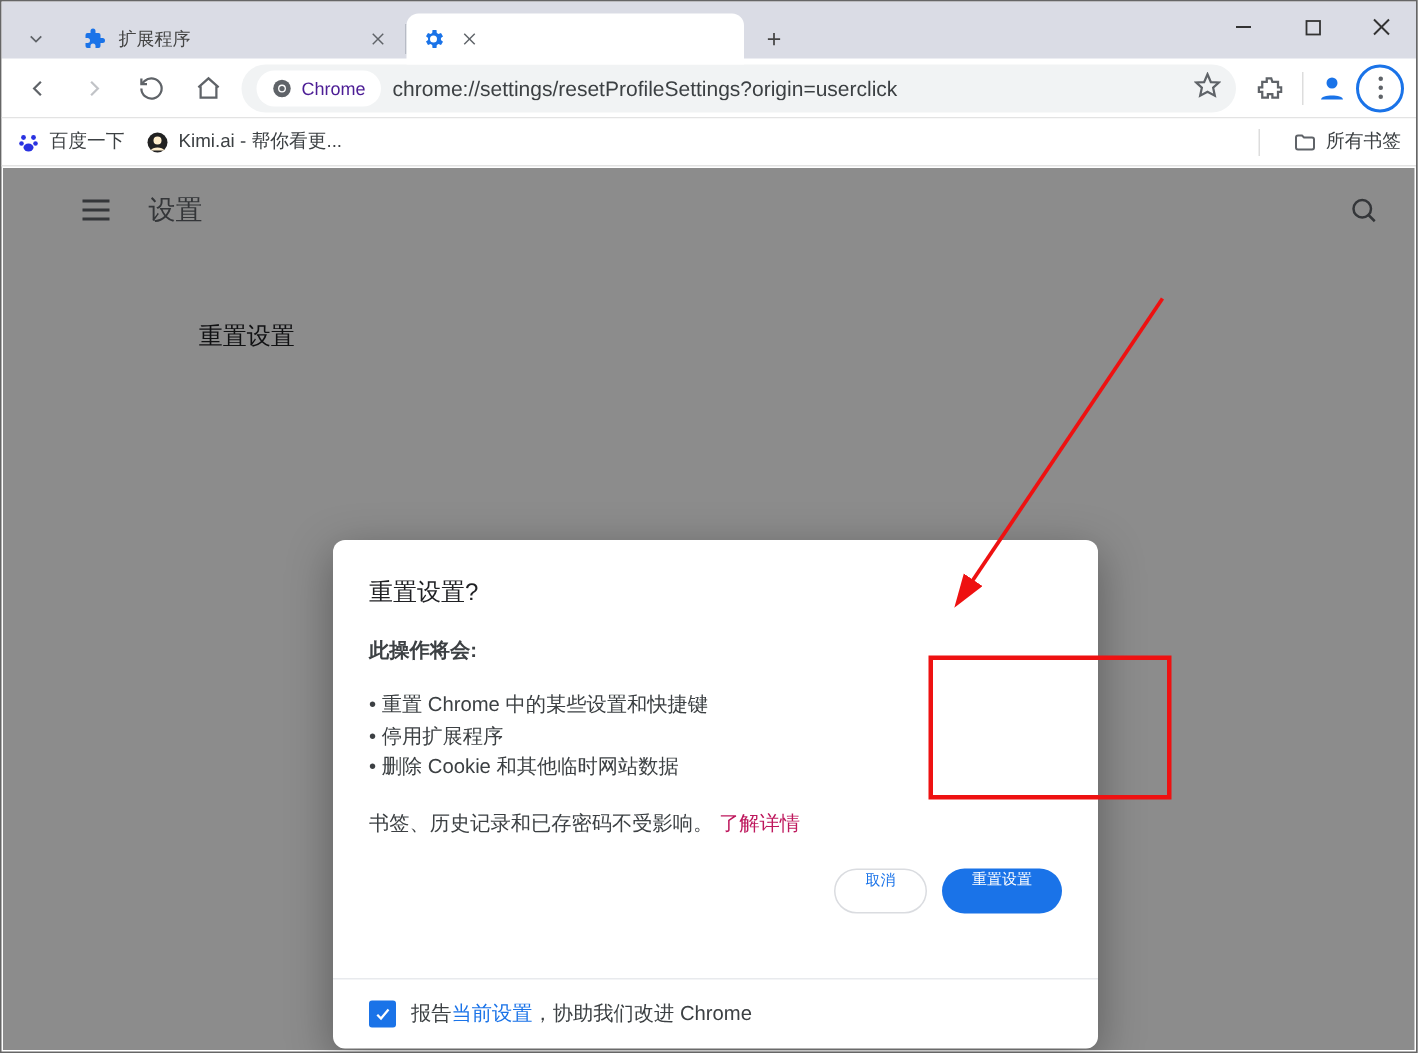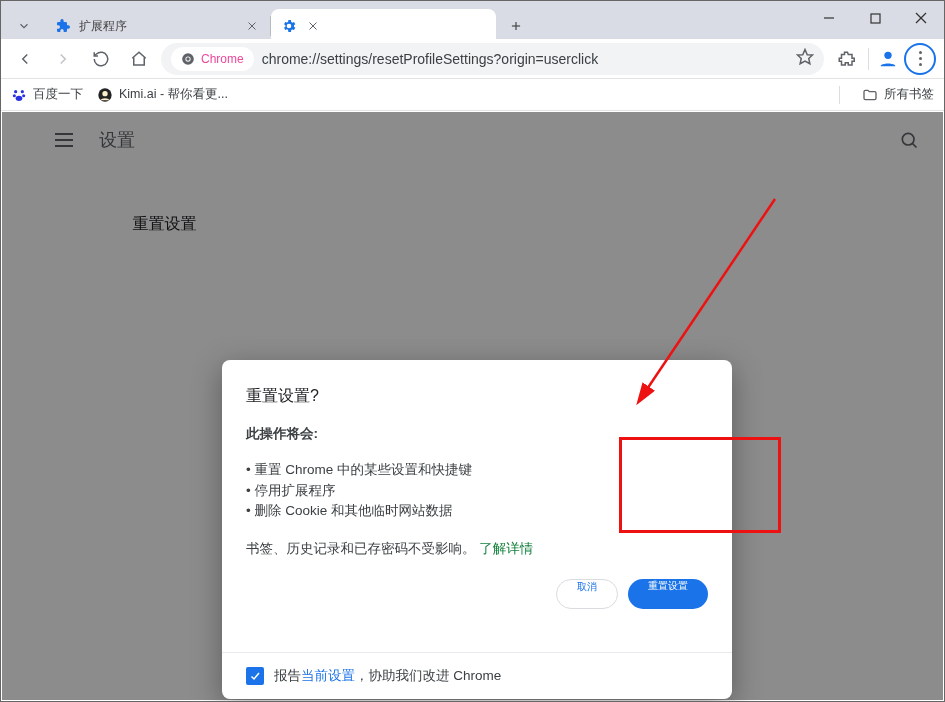--- a/index.html
+++ b/index.html
@@ -17,21 +17,21 @@
   .tab .close { width:16px; height:16px; display:flex; align-items:center; justify-content:center; color:#555; }
   .tab-divider { width:1px; height:20px; background:#b7bbc5; }
   .newtab { width: 28px; height: 28px; margin-left:6px; display:flex; align-items:center; justify-content:center; color:#444; border-radius:50%; }
   .window-controls { position:absolute; right:0; top:0; display:flex; height: 34px;}
   .winbtn { width: 46px; height:34px; display:flex; align-items:center; justify-content:center; color:#333; }
 
   .addrbar { height: 40px; background:#fff; display:flex; align-items:center; padding: 0 8px; gap:6px; border-bottom:1px solid #e3e3e3;}
   .icnbtn { width:32px; height:32px; display:flex; align-items:center; justify-content:center; border-radius:50%; color:#5f6368;}
   .icnbtn.disabled { color:#b9bcc0;}
   .omnibox { flex:1; height:32px; background:#f1f3f4; border-radius:16px; display:flex; align-items:center; padding:0 10px; gap:8px; font-size:14px; color:#3c4043;}
-  .omnibox .chip { display:flex; align-items:center; gap:6px; background:#fff; border-radius: 14px; height:24px; padding:0 10px; font-size:12px; color:#ec4899;justify-content:flex-end;}
+  .omnibox .chip { display:flex; align-items:center; gap:6px; background:#fff; border-radius: 14px; height:24px; padding:0 10px; font-size:12px; color:#4c1d95;justify-content:flex-end;}
   .omnibox .url { flex:1; overflow:hidden; white-space:nowrap; }
   .right-icons { display:flex; align-items:center; gap:2px; }
   .profile-badge { width:28px; height:28px; display:flex; align-items:center; justify-content:center;}
   .menu-dots { width:32px; height:32px; border:2px solid #1a73e8; border-radius:50%; display:flex; align-items:center; justify-content:center; color:#5f6368;}
   .menu-dots-inner { display:flex; flex-direction:column; gap:3px;}
   .menu-dots-inner span { width:3px; height:3px; border-radius:50%; background:#5f6368;}
 
   .bookmarksbar { height: 32px; background:#fff; display:flex; align-items:center; padding:0 10px; gap:14px; font-size:12.5px; color:#3c4043; border-bottom:1px solid #e3e3e3;}
   .bookmark { display:flex; align-items:center; gap:6px;}
   .bookmark .bicon { width:16px; height:16px; display:flex; align-items:center; justify-content:center;}
@@ -53,21 +53,21 @@
   .overlay { position:absolute; inset:0; background:rgba(0,0,0,0.45);}
 
   
   .dialog { position:absolute; width:510px; background:#fff; border-radius:8px; box-shadow: 0 8px 30px rgba(0,0,0,.35); left:220px; top:248px; display:flex; flex-direction:column; overflow:hidden;}
   .dialog-body { padding: 24px 24px 20px; font-size:13.5px; color:#3c4043; line-height:1.5;}
   .dialog-title { font-size:16px; margin-bottom:16px; color:#202124;}
   .dialog-sub { margin-bottom:16px; font-size:13.5px; color:#3c4043;font-weight:bold;}
   .bullets { margin-bottom:18px;}
   .bullets div::before { content:"• "; }
   .note { }
-  .note a { color:#15803d; text-decoration:none; }
+  .note a { color:#be185d; text-decoration:none; }
   .dialog-actions { padding: 0 24px 22px; display:flex; justify-content:flex-end; gap:10px;}
   .btn { height:30px; padding:0 20px; border-radius:17px; font-size:10px; display:flex; align-items:flex-start; cursor:pointer;}
   .btn-secondary { background:#fff; border:1px solid #dadce0; color:#1a73e8;}
   .btn-primary { background:#1a73e8; color:#fff; border:none;}
   .dialog-footer { border-top:1px solid #e8eaed; padding:14px 24px; display:flex; align-items:center; gap:10px; font-size:13.5px; color:#3c4043;margin-top:21px;}
   .chk { width:18px; height:18px; background:#1a73e8; border-radius:2px; display:flex; align-items:center; justify-content:center;}
   .chk svg { width:12px; height:12px;}
   .dialog-footer a { color:#1a73e8; text-decoration:none;}
 
   

